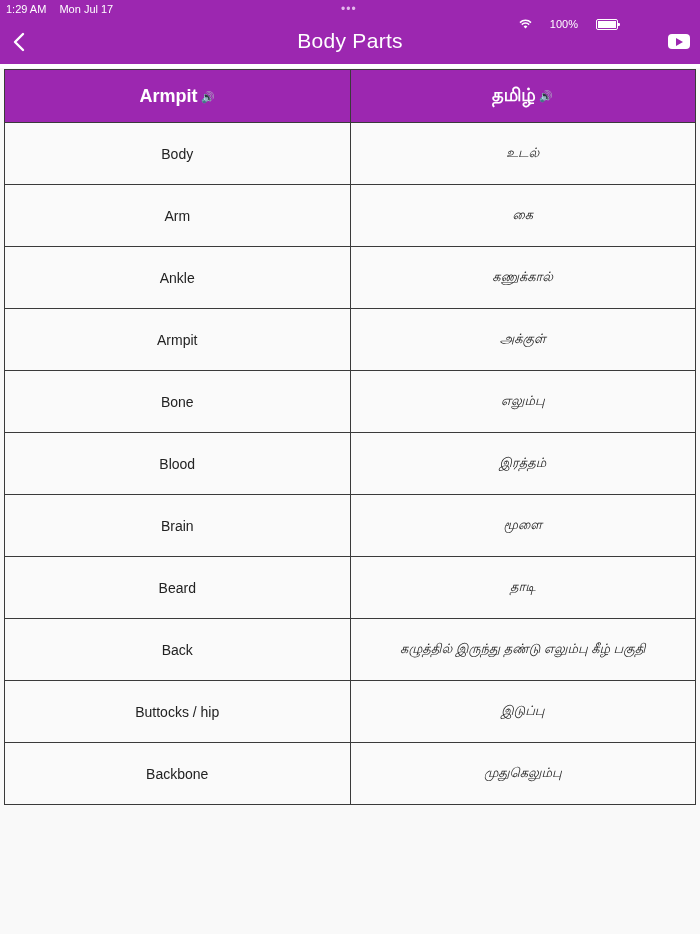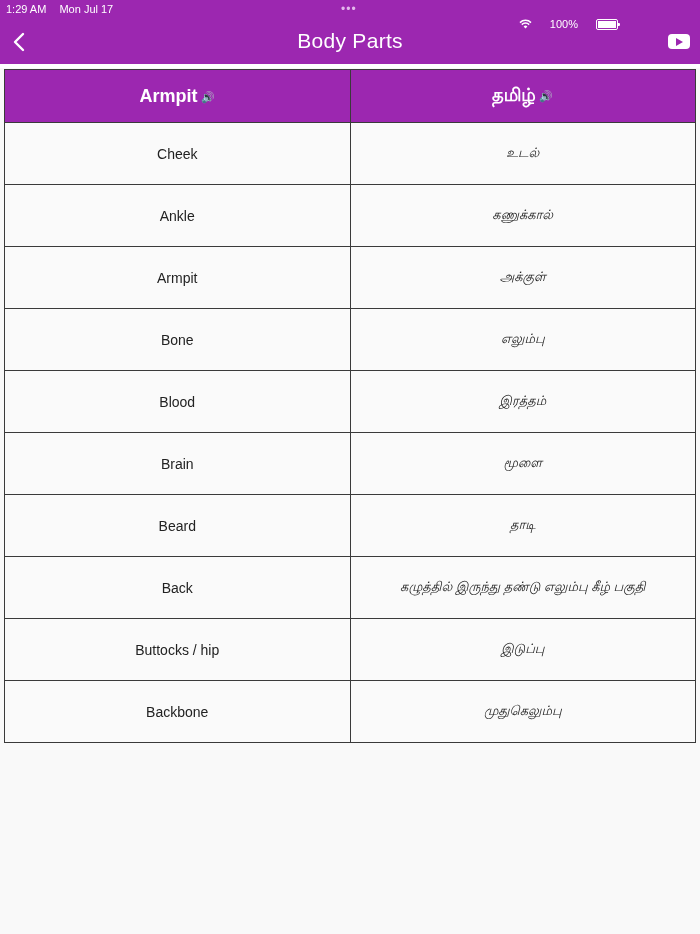--- a/index.html
+++ b/index.html
@@ -58,22 +58,26 @@
 
 <table>
   <thead>
     <tr>
       <th><span>Armpit</span><span class="spk">🔊</span></th>
       <th><span>தமிழ்</span><span class="spk">🔊</span></th>
     </tr>
   </thead>
   <tbody>
     <tr>
-        <td>Cheek</td>
+        <td>Body</td>
         <td class="ta">உடல்</td>
+      </tr>
+    <tr>
+        <td>Arm</td>
+        <td class="ta">கை</td>
       </tr>
     <tr>
         <td>Ankle</td>
         <td class="ta">கணுக்கால்</td>
       </tr>
     <tr>
         <td>Armpit</td>
         <td class="ta">அக்குள்</td>
       </tr>
     <tr>

